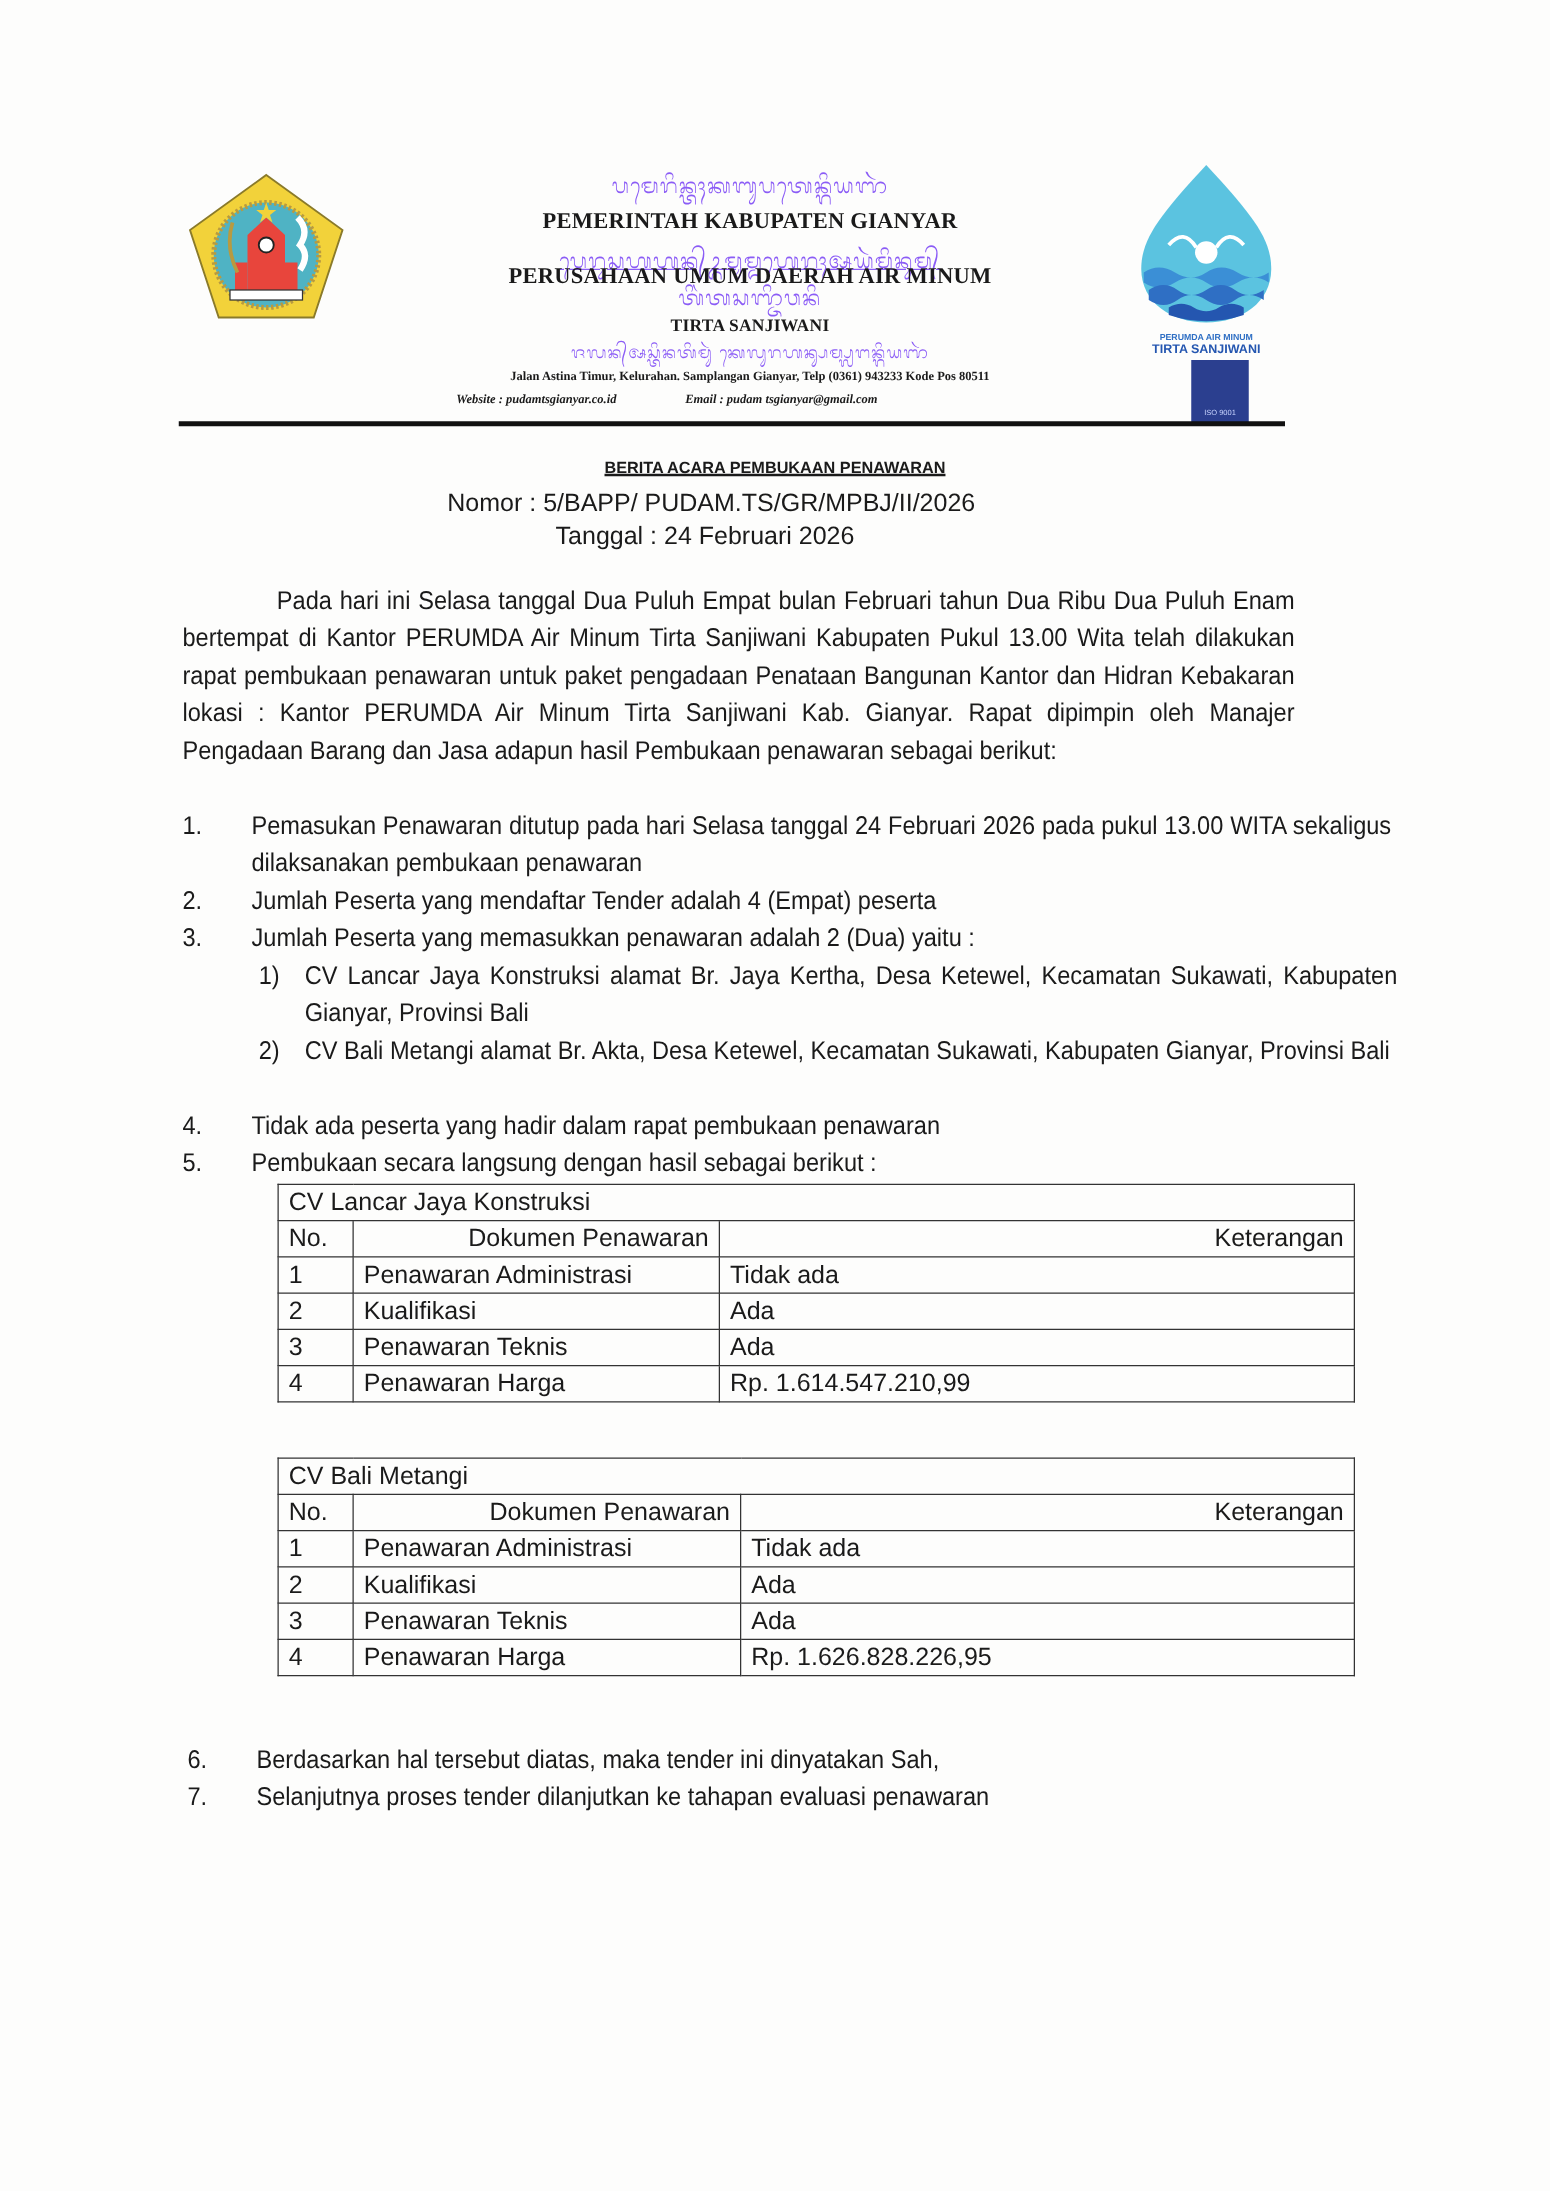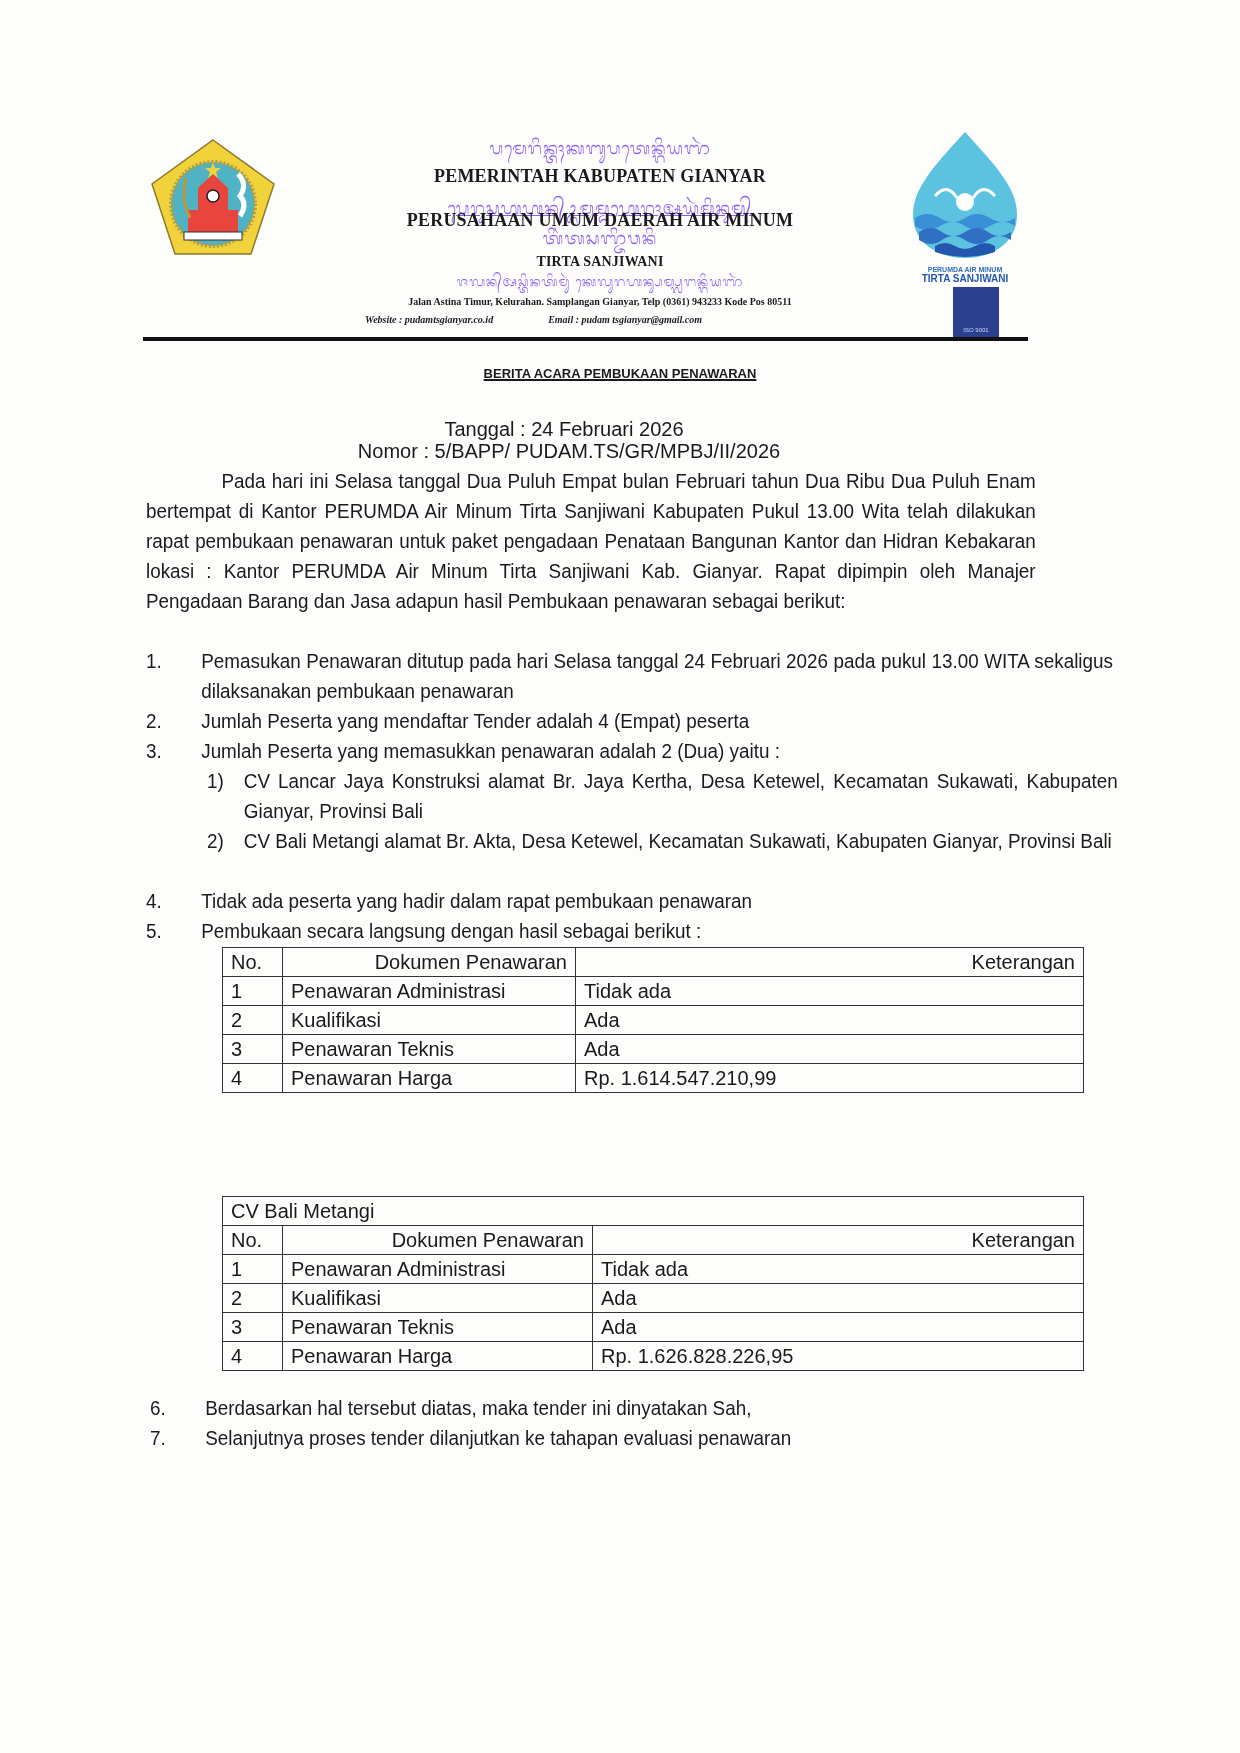--- a/index.html
+++ b/index.html
@@ -12,39 +12,39 @@
   #logo-left { left: 148px; top: 138px; width: 130px; height: 120px; }
   #logo-right { left: 905px; top: 130px; width: 120px; height: 200px; }
   .lh { left: 280px; width: 640px; text-align: center; font-family: "Liberation Serif", serif; }
   .lh-bal { font-size: 17px; letter-spacing: 1px; color: #8b5cf6; font-family: "DejaVu Sans", sans-serif; }
   .lh-title { font-weight: bold; font-size: 18px; letter-spacing: 0.2px; }
   .lh-small { font-weight: bold; font-size: 10px; }
   #rule-thick { left: 143px; top: 337px; width: 885px; height: 4px; background: #111; }
   
   #doc-title { left: 0; width: 1240px; top: 366px; text-align: center; font-size: 13px; font-weight: bold; }
   #doc-title span { text-decoration: underline; text-decoration-thickness: 2px; }
-  #doc-number { left: 0; width: 1108px; top: 392px; text-align: center; font-size: 20px; padding-left: 30px; box-sizing: border-box; margin-top: 48px; }
+  #doc-number { left: 0; width: 1108px; top: 392px; text-align: center; font-size: 20px; padding-left: 30px; box-sizing: border-box; }
   #doc-date { left: 0; width: 1128px; top: 418px; text-align: center; font-size: 20px; padding-left: 0px; box-sizing: border-box; }
   
   .para {
     left: 146px; width: 967px; font-family: "Liberation Sans", sans-serif; font-size: 20.5px;
     line-height: 30px; text-align: justify; transform: scaleX(0.92); transform-origin: left top;
   }
   .item { left: 146px; width: 1051px; font-size: 20.5px; line-height: 30px; transform: scaleX(0.92); transform-origin: left top; }
   .item .num { position: absolute; left: 0; top: 0; width: 50px; }
   .item .txt { position: absolute; left: 60px; right: 0; text-align: justify; }
   .sub { left: 207px; width: 990px; font-size: 20.5px; line-height: 30px; transform: scaleX(0.92); transform-origin: left top; }
   .sub .num { position: absolute; left: 0; top: 0; }
   .sub .txt { position: absolute; left: 40px; right: 0; text-align: justify; }
   
   table.bid { position: absolute; border-collapse: collapse; font-size: 20px; }
   table.bid td { border: 1.5px solid #333; padding: 0 8px; height: 28px; line-height: 26px; }
   table.bid td.center { text-align: right; }
   #table-1 { left: 222px; top: 947px; width: 862px; }
-  #table-2 { left: 222px; top: 1166px; width: 862px; margin-top: 30px; }
+  #table-2 { left: 222px; top: 1166px; width: 862px; }
 </style>
 </head>
 <body>
 
 <div id="logo-left" class="abs">
   <svg width="130" height="120" viewBox="0 0 130 120">
     <polygon points="65,2 126,46 103,116 27,116 4,46" fill="#f2d23a" stroke="#8a7a2a" stroke-width="1.5"></polygon>
     <circle cx="65" cy="66" r="42" fill="#4fb3c4" stroke="#b89a40" stroke-width="4" stroke-dasharray="2 2"></circle>
     <rect x="50" y="50" width="30" height="46" fill="#e8453c"></rect>
     <polygon points="50,50 65,36 80,50" fill="#e8453c"></polygon>
@@ -124,20 +124,23 @@
   <span class="txt">Pembukaan secara langsung dengan hasil sebagai berikut :</span>
 </div>
 
 <table class="bid" id="table-1">
   <colgroup>
       <col style="width:60px">
       <col style="width:293px">
       <col>
     </colgroup>
   <tbody>
+      <tr>
+    <td colspan="3">CV Lancar Jaya Konstruksi</td>
+  </tr>
   <tr>
     <td>No.</td>
     <td class="center">Dokumen Penawaran</td>
     <td class="center">Keterangan</td>
   </tr>
   <tr>
     <td>1</td>
     <td>Penawaran Administrasi</td>
     <td>Tidak ada</td>
   </tr>

